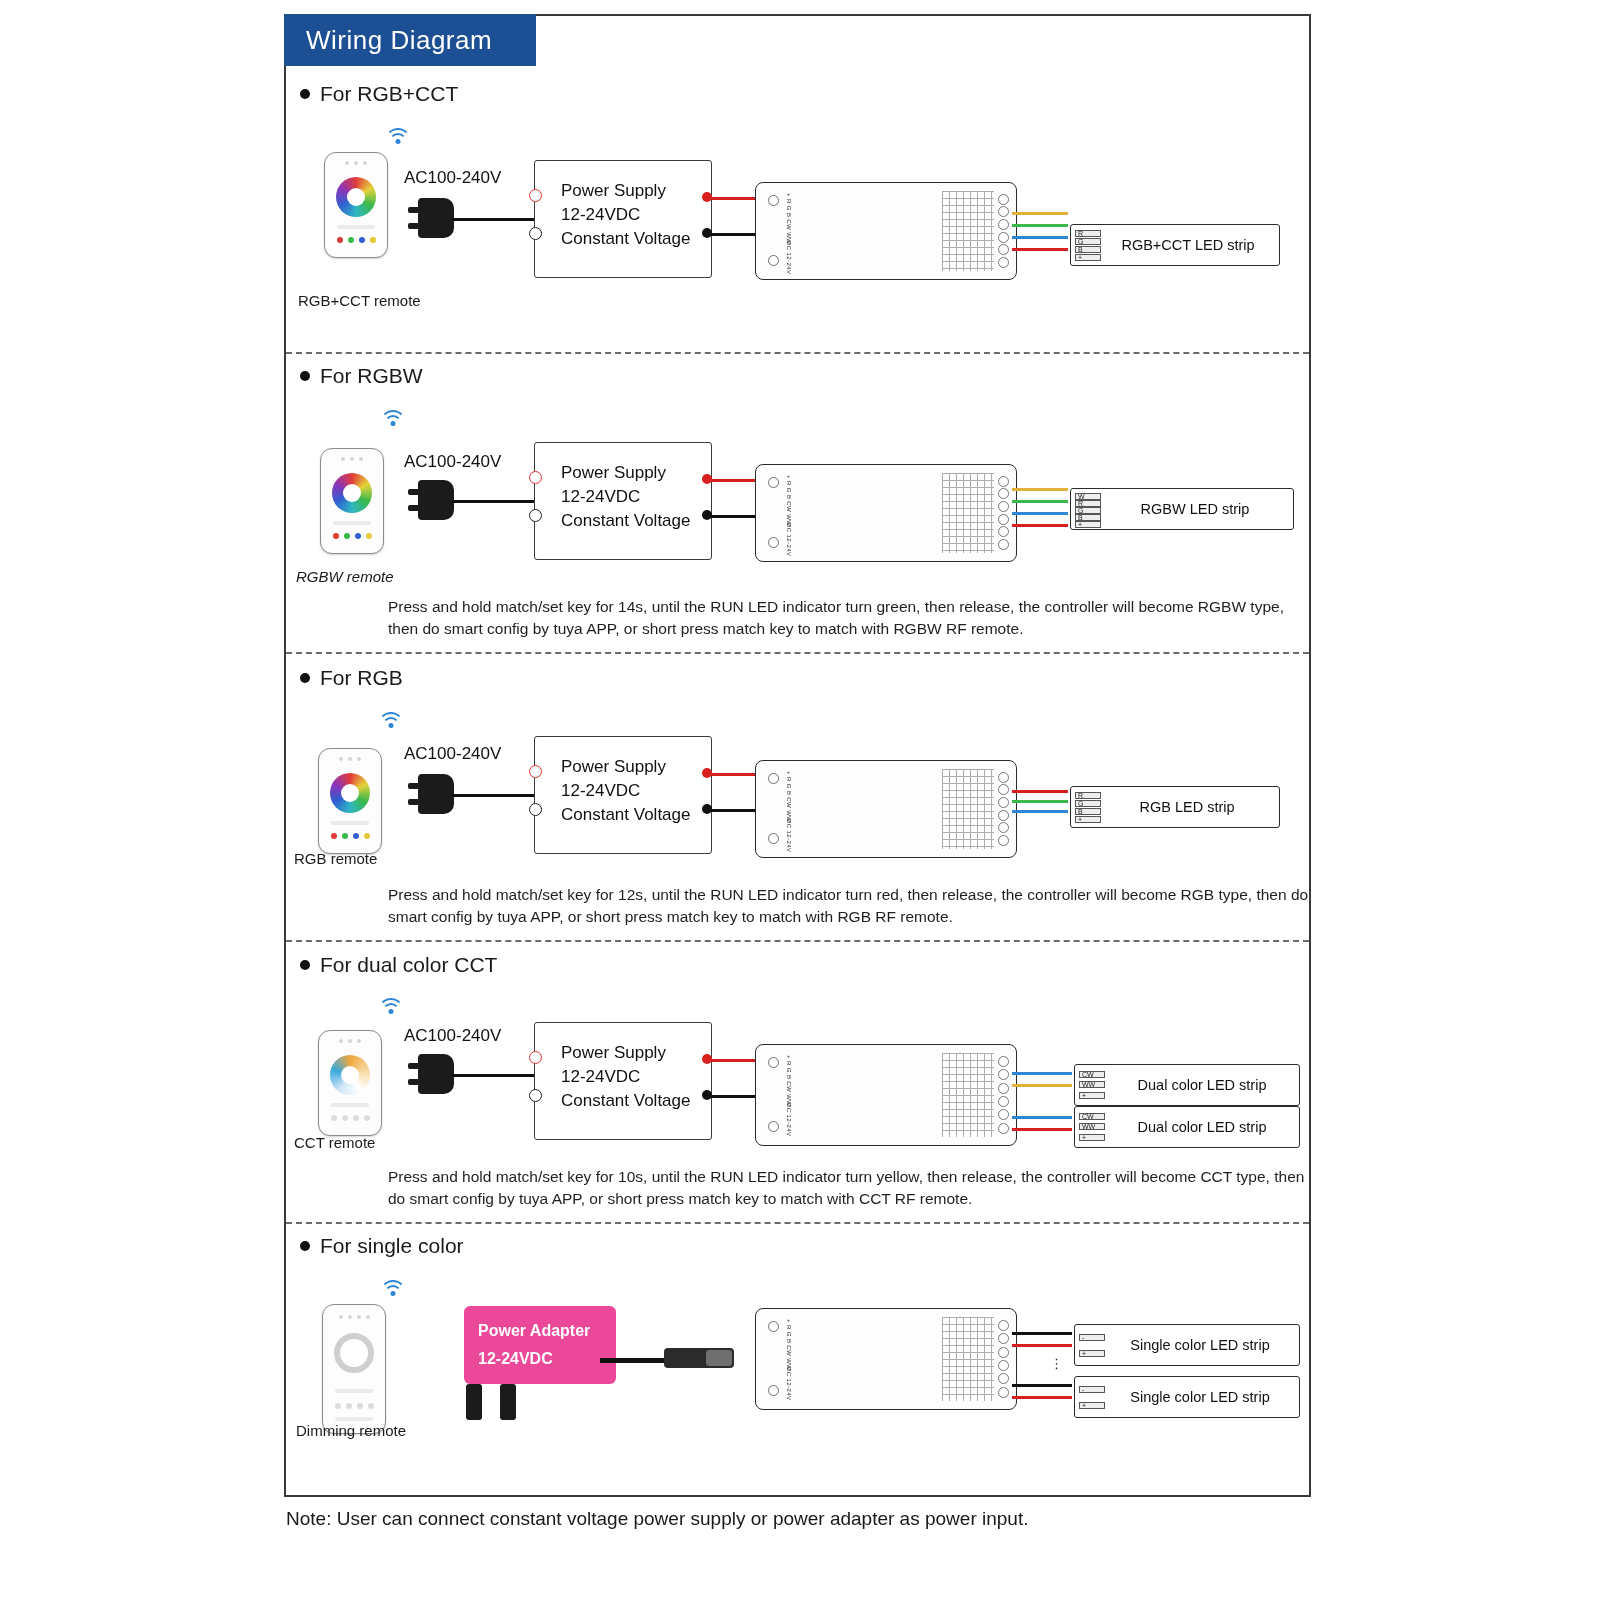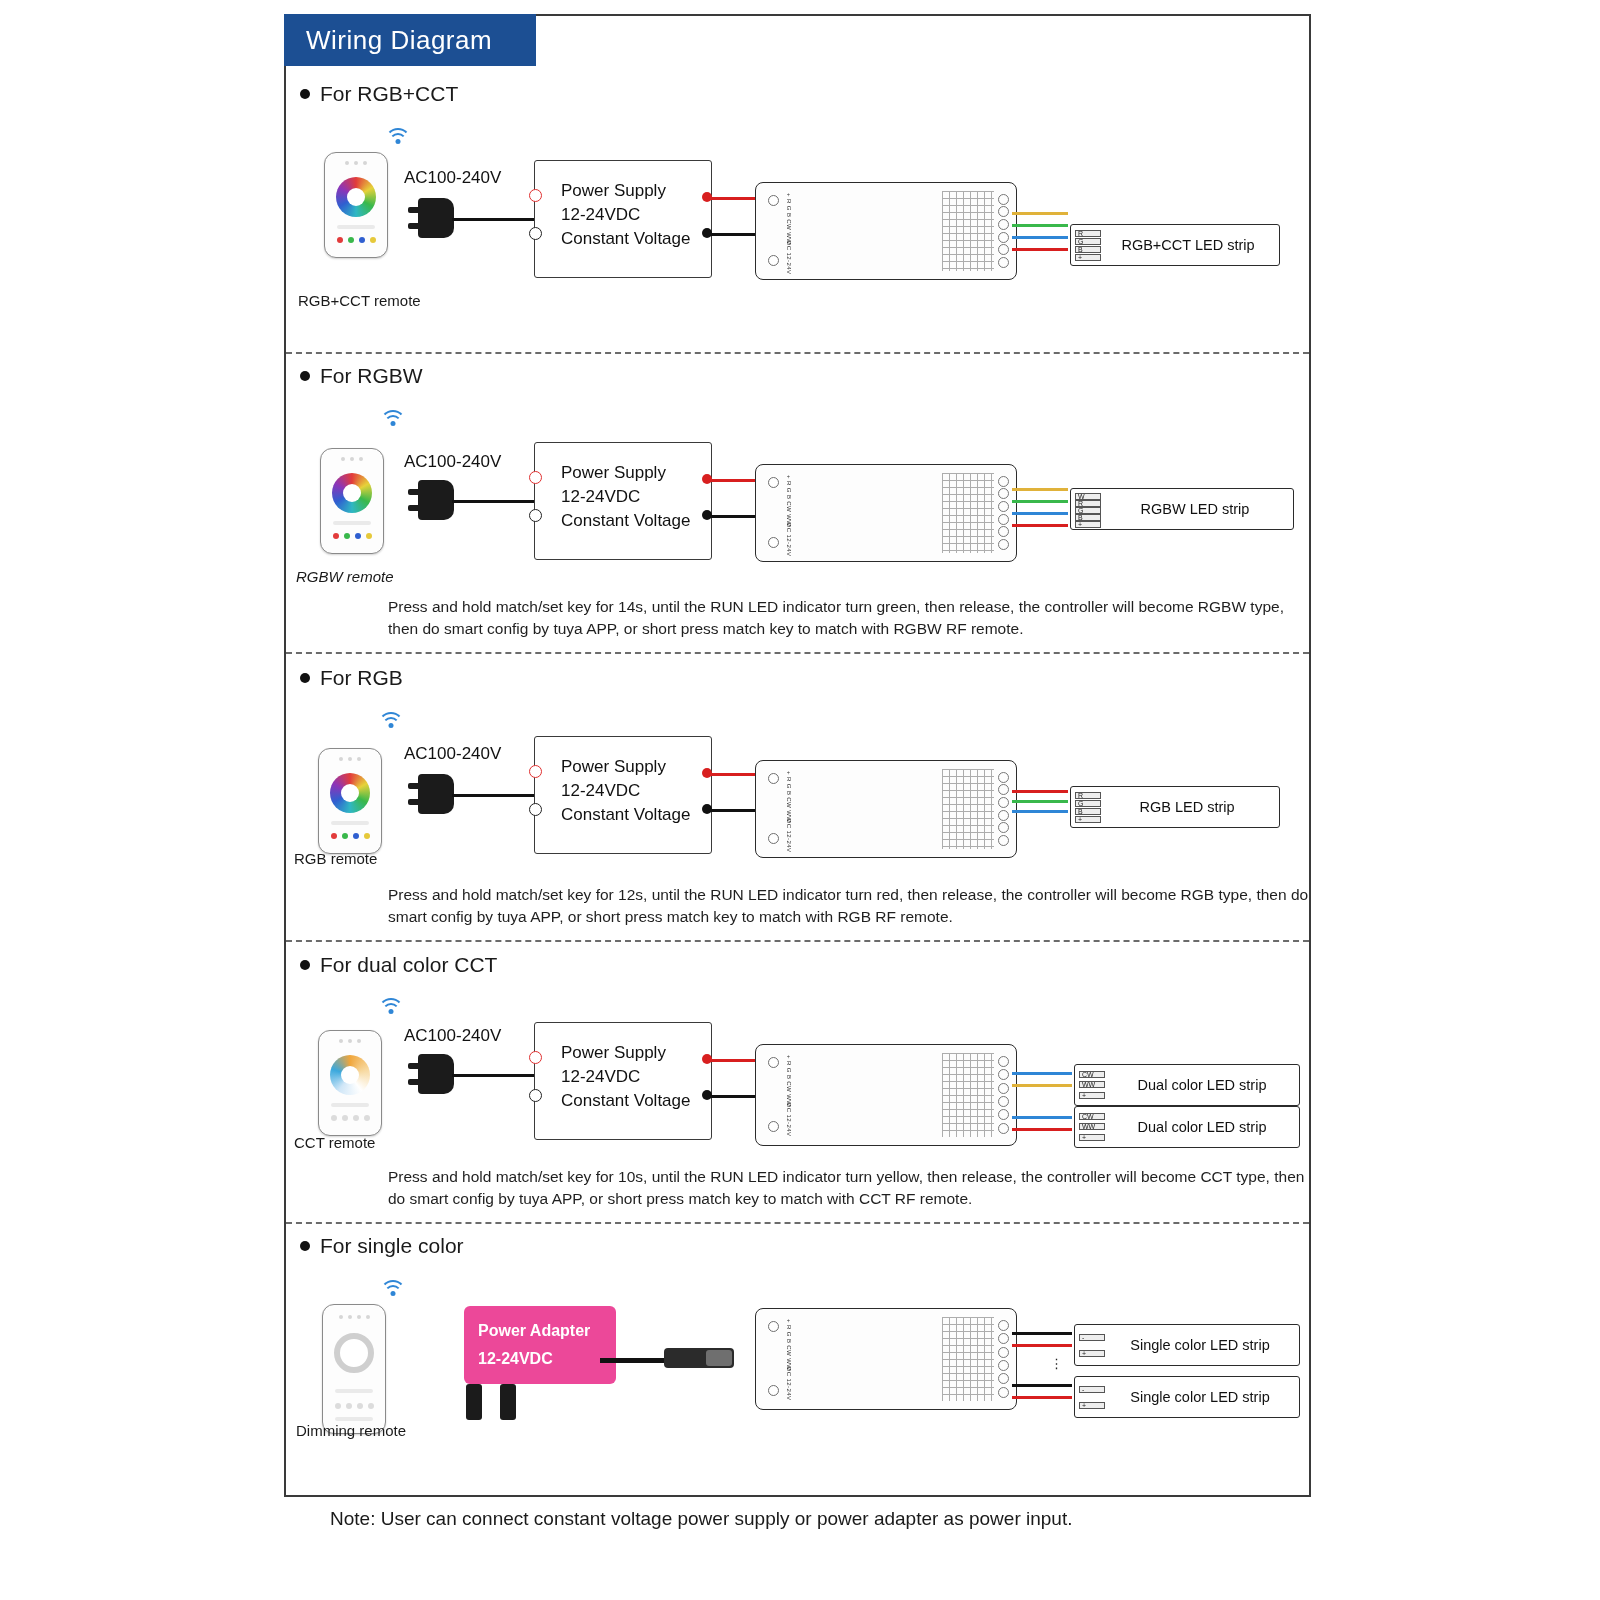--- a/index.html
+++ b/index.html
@@ -321,21 +321,20 @@
     left: 14px; top: 44px;
     font-size: 16px;
     font-weight: bold;
   }
   .note-bottom {
     position: absolute;
     left: 286px;
     top: 1508px;
     font-size: 19px;
     color: #1a1a1a;
-    margin-left: 44px;
   }
   .page-num {
     position: absolute;
     left: 0; right: 0;
     top: 1556px;
     text-align: center;
     font-size: 16px;
     color: #3a72b8;
   }
   .dots3 {

